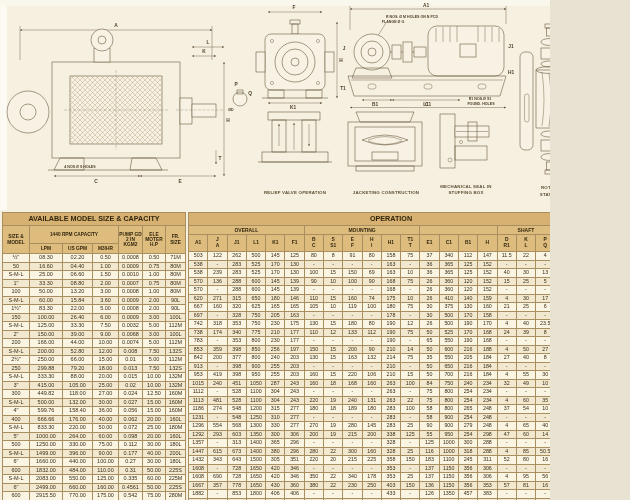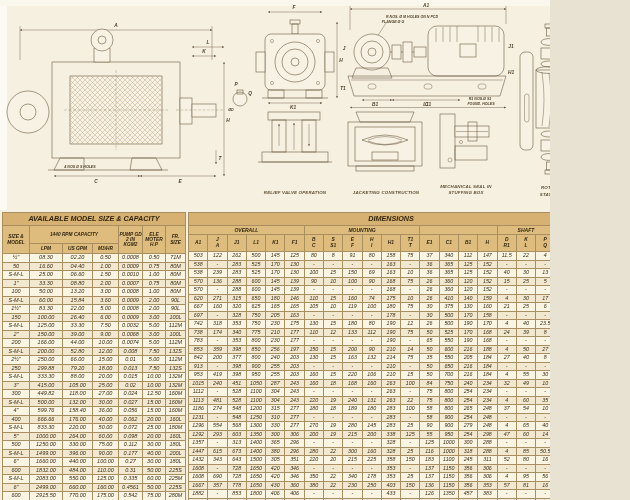--- a/index.html
+++ b/index.html
@@ -1,17 +1,17 @@
 <!DOCTYPE html>
 <html><head>
 <meta charset="utf-8">
 <style>
   html,body{margin:0;padding:0;background:#e8e2d2;}
   .sheet{position:relative;width:550px;height:500px;background:#f6f0e0;overflow:hidden;
-         font-family:"Liberation Sans",sans-serif;font-style:italic;}
+         font-family:"Liberation Sans",sans-serif;}
   
   svg.drawings{position:absolute;left:0;top:0;}
   .ln{stroke:#6b5a42;stroke-width:0.6;fill:none;}
   .lnt{stroke:#6b5a42;stroke-width:0.45;fill:none;}
   .bg{fill:#f7f2e3;}
   .cl{stroke:#8a7a5e;stroke-width:0.35;stroke-dasharray:3 1.4;fill:none;}
   text{font-family:"Liberation Sans",sans-serif;fill:#4f4129;}
   .dim{font-size:4.8px;font-weight:bold;text-anchor:middle;}
   .note{font-size:3.6px;font-weight:bold;text-anchor:middle;}
   .cap-text{font-size:4.4px;font-weight:bold;text-anchor:middle;fill:#5d4e33;letter-spacing:.2px;}
@@ -582,21 +582,21 @@
           <col>
           <col>
           <col>
           <col>
           <col>
           <col>
           <col style="width: 34px;">
         </colgroup>
       <thead>
           <tr class="t-title">
-            <th colspan="21">DIMENSIONS</th>
+            <th colspan="21">OPERATION</th>
             <th rowspan="3" class="wh">
               <div>WEIGHT</div>
               <div>BP-COU</div>
               <div>ROTAR</div>
               <div>BP-COU</div>
               <div>IN KG.</div>
             </th>
           </tr>
           <tr class="t-group">
             <th colspan="6">OVERALL</th>

